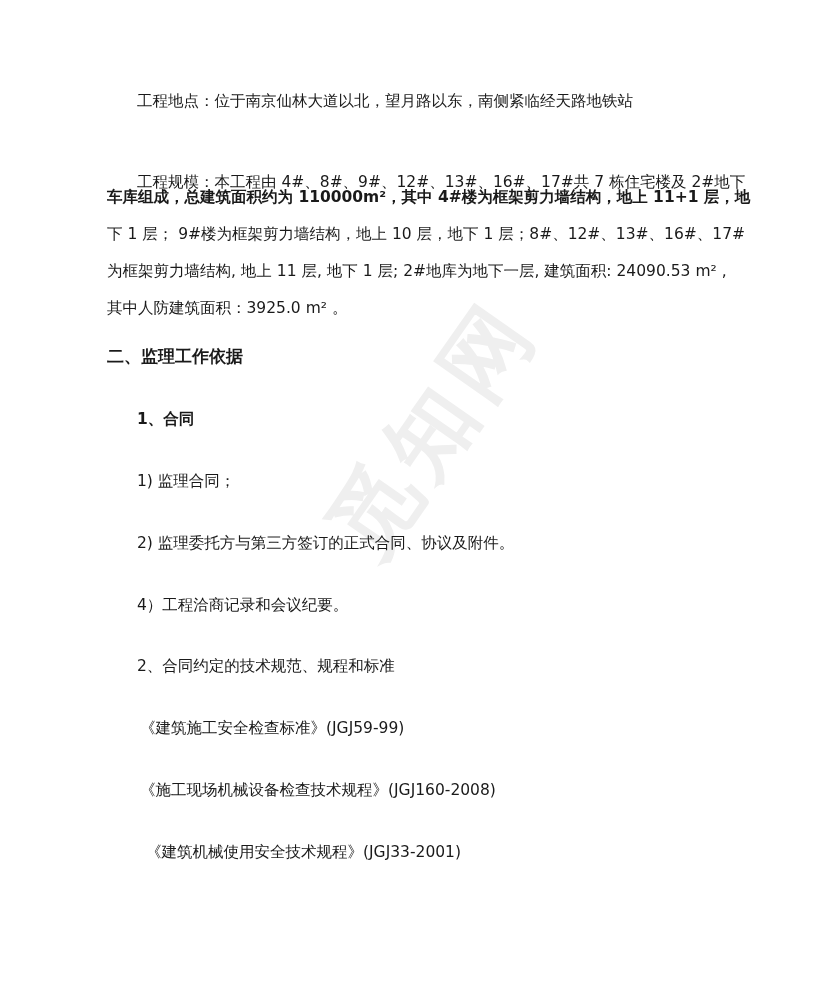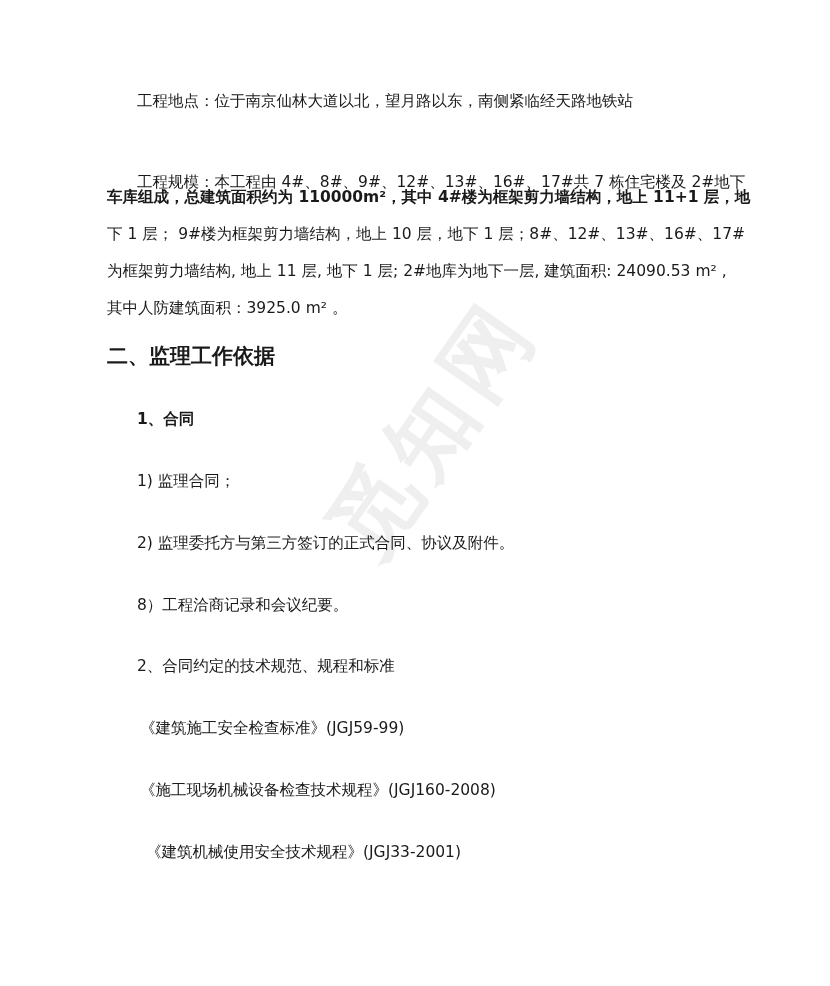--- a/index.html
+++ b/index.html
@@ -25,21 +25,21 @@
       font-size: 15.5px;
       line-height: 20px;
       white-space: nowrap;
       letter-spacing: 0px;
     }
     .indent { left: 137px; }
     .flush { left: 107px; }
     .heading {
       position: absolute;
       left: 107px;
-      font-size: 21px;
+      font-size: 17px;
       font-weight: bold;
       line-height: 22px;
       white-space: nowrap;
     }
     .watermark {
       position: absolute;
       left: 290px;
       top: 370px;
       font-size: 86px;
       font-weight: bold;
@@ -69,21 +69,21 @@
     <div class="line flush" style="top:224px;">下 1 层；  9#楼为框架剪力墙结构，地上 10 层，地下 1 层；8#、12#、13#、16#、17#</div>
     <div class="line flush" style="top:261px;">为框架剪力墙结构, 地上 11 层, 地下 1 层; 2#地库为地下一层, 建筑面积: 24090.53 m²  ,</div>
     <div class="line flush" style="top:298px;">其中人防建筑面积：3925.0 m²  。</div>
 
     <div class="heading" style="top:345px;">二、监理工作依据</div>
 
     <div class="line indent" style="top:409px;font-weight:bold;">1、合同</div>
 
     <div class="line indent" style="top:471px;">1) 监理合同；</div>
     <div class="line indent" style="top:533px;">2) 监理委托方与第三方签订的正式合同、协议及附件。</div>
-    <div class="line indent" style="top:595px;">8）工程洽商记录和会议纪要。</div>
+    <div class="line indent" style="top:595px;">4）工程洽商记录和会议纪要。</div>
 
     <div class="line indent" style="top:656px;">2、合同约定的技术规范、规程和标准</div>
 
     <div class="line" style="left:140px; top:718px;">《建筑施工安全检查标准》(JGJ59-99)</div>
     <div class="line" style="left:140px; top:780px;">《施工现场机械设备检查技术规程》(JGJ160-2008)</div>
     <div class="line" style="left:140px; top:842px;margin-left:6px;">《建筑机械使用安全技术规程》(JGJ33-2001)</div>
 
   </div>
 </div>
 

